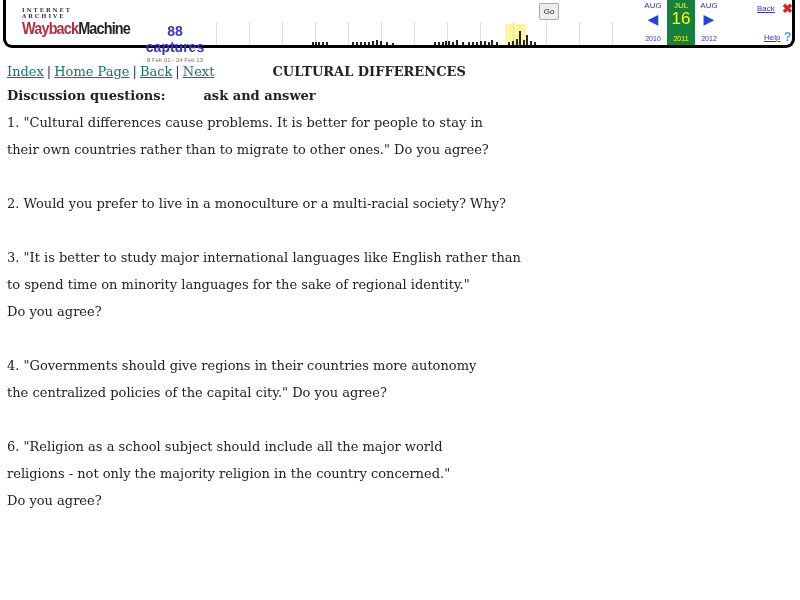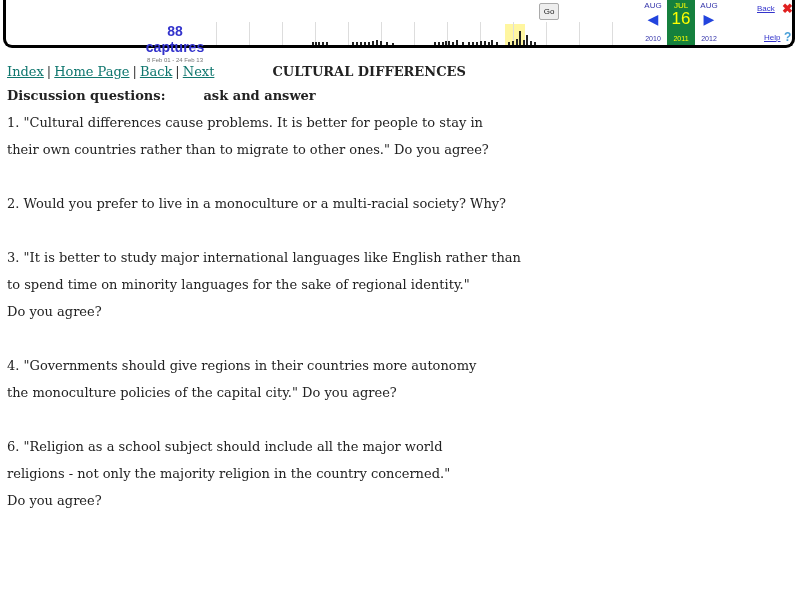--- a/index.html
+++ b/index.html
@@ -42,20 +42,24 @@
   .nav .title { font-weight:bold; margin-left:54px; }
   .subhead { font-weight:bold; height:27px; line-height:27px; }
   .subhead .right { margin-left:38px; }
   .line { height:27px; line-height:27px; white-space:nowrap; }
   .gap { height:27px; }
 </style>
 </head>
 <body>
 
 <div id="wm-toolbar">
+  <div class="wm-logo">
+    <div class="ia">INTERNET ARCHIVE</div>
+    <div class="wbm"><span class="w1">Wayback</span><span class="w2">Machine</span></div>
+  </div>
   <div class="go-btn">Go</div>
   <div class="captures">
     <a>88 captures</a>
     <span class="range">8 Feb 01 - 24 Feb 13</span>
   </div>
   <div class="timeline" id="timeline">
     <div class="tl-hl"></div>
   <div class="tl-tick" style="left: 4px;"></div>
       <div class="tl-tick" style="left: 37px;"></div>
       <div class="tl-tick" style="left: 70px;"></div>
@@ -151,21 +155,21 @@
         <div class="gap"></div>
       </div>
       <div>
         <div class="line">3. "It is better to study major international languages like English rather than</div>
         <div class="line">to spend time on minority languages for the sake of regional identity."</div>
         <div class="line">Do you agree?</div>
         <div class="gap"></div>
       </div>
       <div>
         <div class="line">4. "Governments should give regions in their countries more autonomy</div>
-        <div class="line">the monoculture policies of the capital city." Do you agree?</div>
+        <div class="line">the centralized policies of the capital city." Do you agree?</div>
         <div class="gap"></div>
       </div>
       <div>
         <div class="line">6. "Religion as a school subject should include all the major world</div>
         <div class="line">religions - not only the majority religion in the country concerned."</div>
         <div class="line">Do you agree?</div>
       </div>
     </div>
 </div>
 

